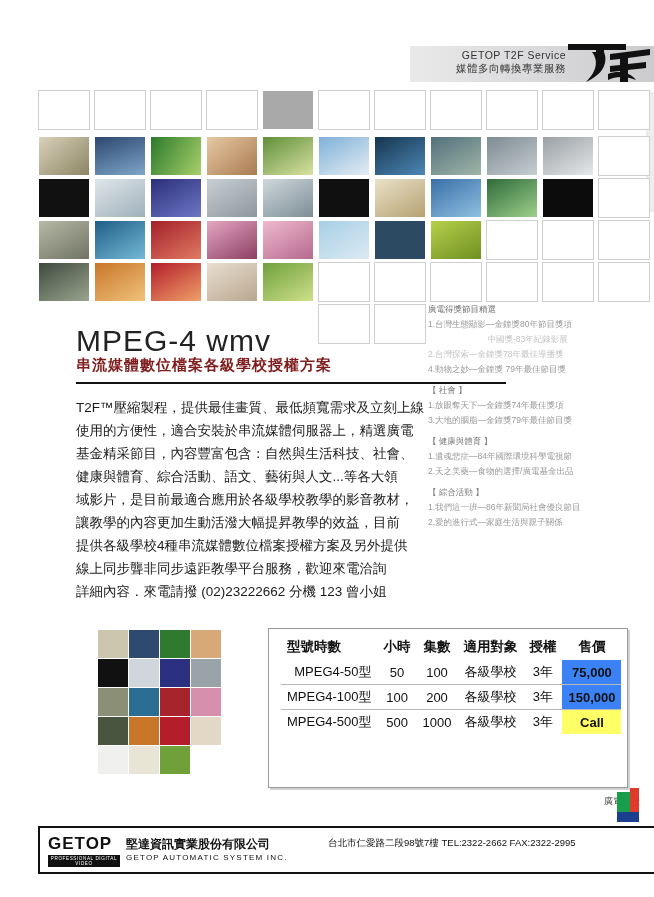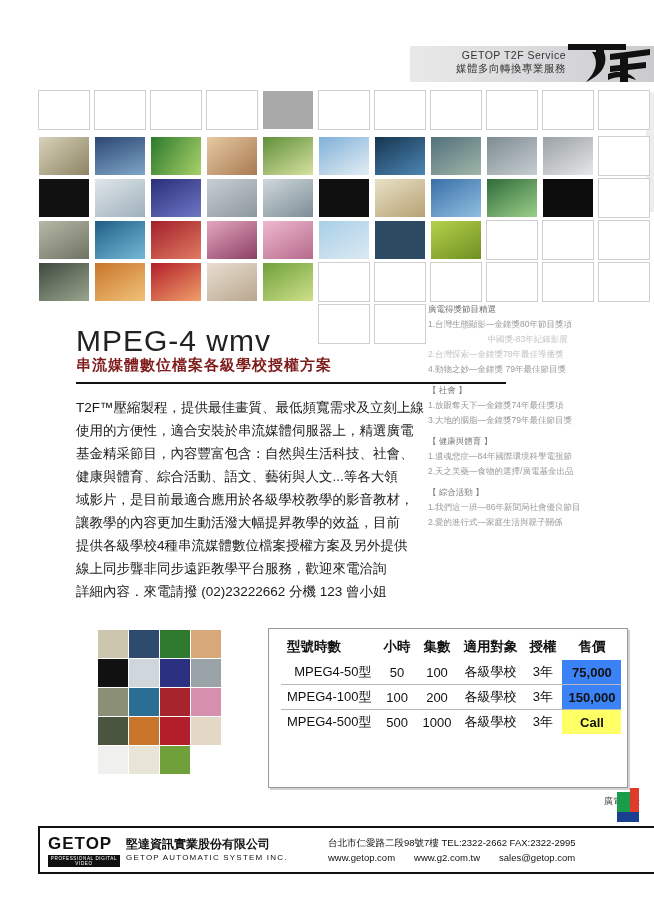--- a/index.html
+++ b/index.html
@@ -271,21 +271,20 @@
   <div class="kuang">廣電基金</div>
 
   <div class="footer">
     <div class="getop">
       <div class="g1">GETOP</div>
       <div class="g2">PROFESSIONAL DIGITAL VIDEO</div>
     </div>
     <div class="fco">堅達資訊實業股份有限公司</div>
     <div class="fco2">GETOP AUTOMATIC SYSTEM INC.</div>
     <div class="fr1">台北市仁愛路二段98號7樓 TEL:2322-2662 FAX:2322-2995</div>
-    <div class="fr2">www.getop.com　　www.g2.com.tw　　sales@getop.com</div>
   </div>
 
   <div class="flag">
     <svg width="40" height="40" viewBox="0 0 40 40">
       <rect x="0" y="6" width="13" height="20" fill="#1a9d4b"></rect>
       <rect x="13" y="2" width="9" height="24" fill="#e03a2a"></rect>
       <rect x="0" y="26" width="22" height="10" fill="#1b3f8f"></rect>
       <rect x="24" y="0" width="16" height="36" fill="#ffffff"></rect>
     </svg>
   </div>

